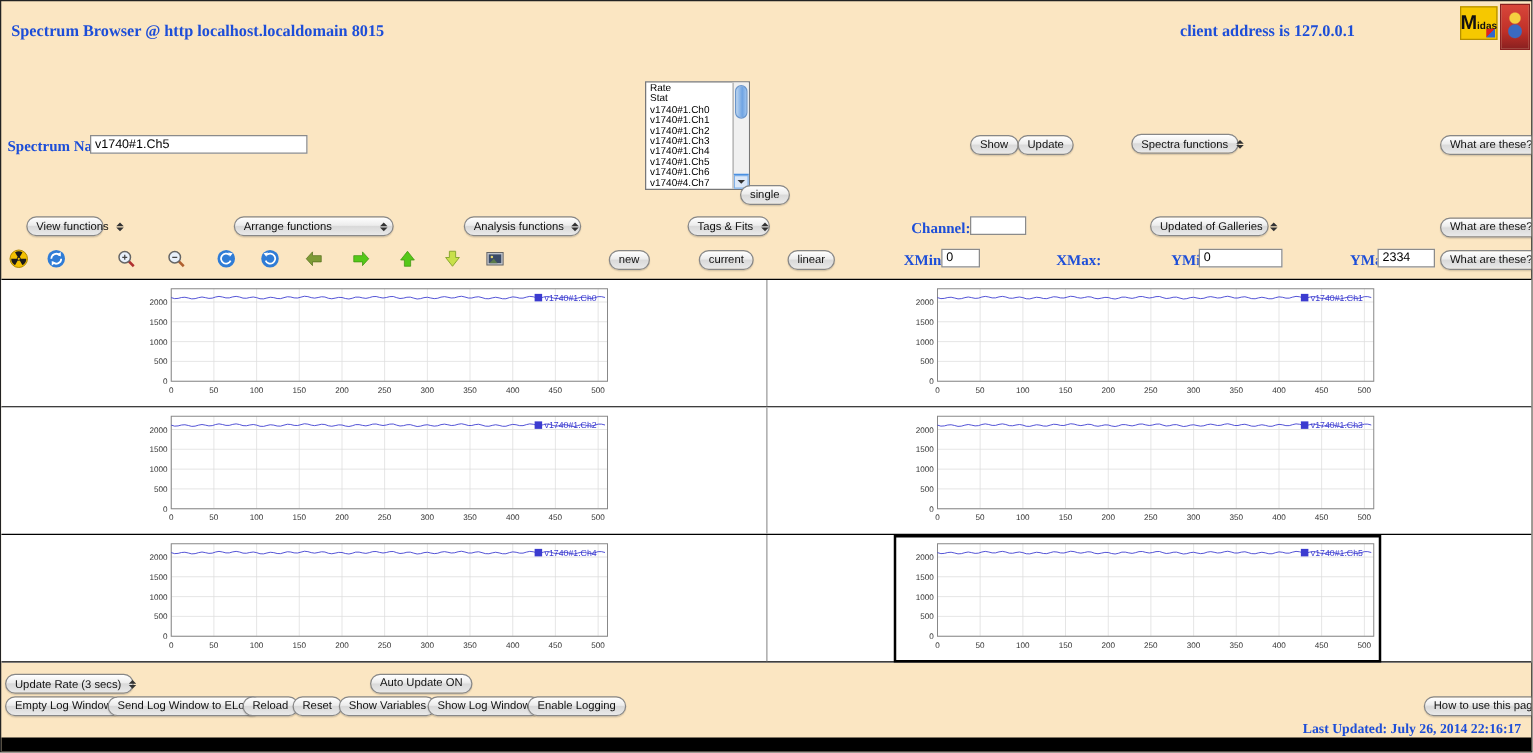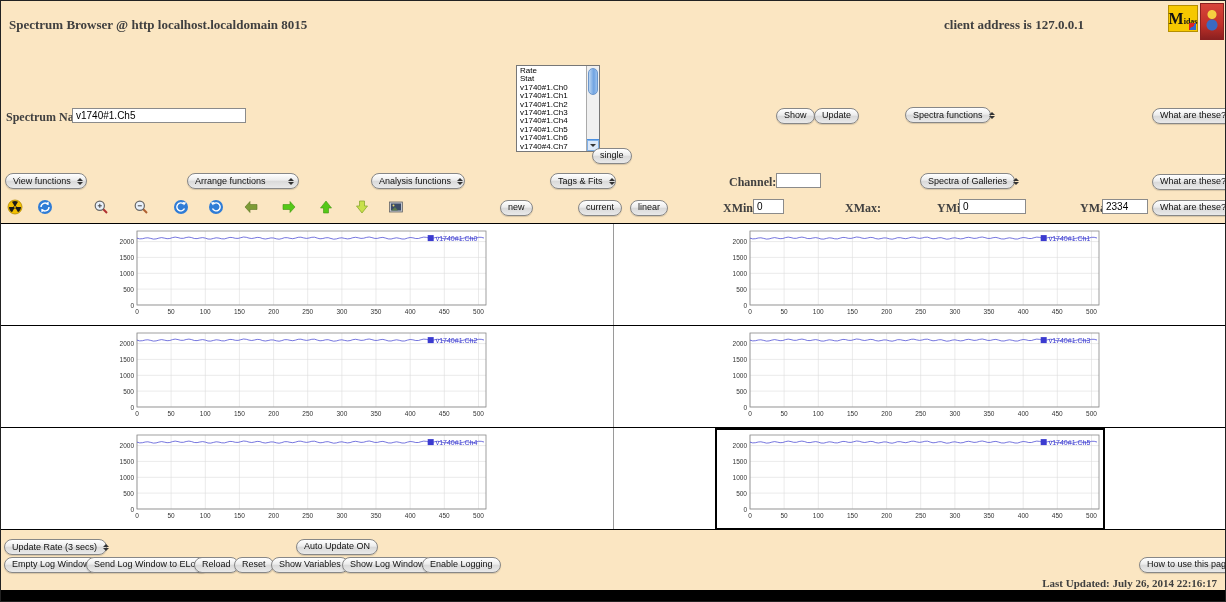--- a/index.html
+++ b/index.html
@@ -5,21 +5,21 @@
   * { margin:0; padding:0; box-sizing:border-box; }
   html,body { background:#9a9a9a; }
   .page {
     position:relative; width:1226px; height:602px;
     background:#fbe6c2; overflow:hidden;
     border:1px solid #222;
     font-family:"Liberation Sans", sans-serif;
     font-size:10px; color:#000;
   }
   .red {
-    position:absolute; color:#404040; font-weight:bold;
+    position:absolute; color:#1d4ed8; font-weight:bold;
     font-family:"Liberation Serif", serif; font-size:12px; white-space:nowrap;text-align:right;
   }
   .hdr-title { font-size:13px; }
   .btn {
     position:absolute; display:inline-block; white-space:nowrap;
     font-family:Liberation Sans, sans-serif; font-size:9px; color:#111;
     padding:2px 7px; border:1px solid #878787; border-radius:8px;
     background:linear-gradient(#ffffff,#ececec 45%,#d9d9d9 50%,#e9e9e9);
     box-shadow:0 1px 1px rgba(0,0,0,.15); line-height:1.1; cursor:default;
   }
@@ -35,21 +35,21 @@
   .t-dn { width:0;height:0;border-left:3px solid transparent;border-right:3px solid transparent;border-top:3.5px solid #333; }
   .txt {
     position:absolute; height:15px; border:1px solid #8b8b8b; background:#fff;
     font-family:"Liberation Sans", sans-serif; font-size:10px; padding:0 3px;
   }
   
   .logo-midas {
     position:absolute; left:1167px; top:4px; width:30px; height:27px;
     background:#f6c800; border:1px solid #b58f00; display:flex; align-items:center; justify-content:center;
   }
-  .logo-m { font-family:Liberation Serif, serif; font-weight:bold; font-size:8px; color:#111; }
+  .logo-m { font-family:Liberation Sans, sans-serif; font-weight:bold; font-size:8px; color:#111; }
   .logo-m::first-letter { font-size:16px; }
   .logo-midas-art { position:absolute; right:1px; bottom:1px; width:7px; height:7px;
     background:linear-gradient(135deg,#d22 0 50%,#36c 50% 100%); }
   .logo2 {
     position:absolute; left:1199px; top:2px; width:24px; height:37px;
     border:1px solid #8a2020;
     background:
       radial-gradient(circle at 50% 30%, #f5d040 0 4px, rgba(0,0,0,0) 5px),
       radial-gradient(circle at 50% 60%, #3a6ac0 0 5px, rgba(0,0,0,0) 6px),
       linear-gradient(180deg,#d8463a 0,#c03028 60%,#8a2020 100%);
@@ -127,28 +127,28 @@
 
   <div class="sel" style="left:904px;top:106px;width:86px">
     <span>Spectra functions</span>
     <span class="sel-arrows">
         <i class="t-up"></i>
         <i class="t-dn"></i>
       </span>
   </div>
   <button class="btn" style="left:1151px;top:107px">What are these?</button>
 
-  <div class="sel" style="left:4px;top:172px;width:82px">
+  <div class="sel" style="left:20px;top:172px;width:62px">
     <span>View functions</span>
     <span class="sel-arrows">
         <i class="t-up"></i>
         <i class="t-dn"></i>
       </span>
   </div>
-  <div class="sel" style="left:186px;top:172px;width:112px">
+  <div class="sel" style="left:186px;top:172px;width:128px">
     <span>Arrange functions</span>
     <span class="sel-arrows">
         <i class="t-up"></i>
         <i class="t-dn"></i>
       </span>
   </div>
   <div class="sel" style="left:370px;top:172px;width:94px">
     <span>Analysis functions</span>
     <span class="sel-arrows">
         <i class="t-up"></i>
@@ -158,21 +158,21 @@
   <div class="sel" style="left:549px;top:172px;width:66px">
     <span>Tags &amp; Fits</span>
     <span class="sel-arrows">
         <i class="t-up"></i>
         <i class="t-dn"></i>
       </span>
   </div>
   <div class="red" style="left:728px;top:174px">Channel:</div>
   <input class="txt" style="left: 775px; top: 172px; width: 45px;" value="">
   <div class="sel" style="left:919px;top:172px;width:95px">
-    <span>Spectra of Galleries</span>
+    <span>Updated of Galleries</span>
     <span class="sel-arrows">
         <i class="t-up"></i>
         <i class="t-dn"></i>
       </span>
   </div>
   <button class="btn" style="left:1151px;top:173px">What are these?</button>
 
   <div class="tb-icons">
       <span class="tb-icon icon-radiation">
         <svg viewBox="0 0 16 16" xmlns="http://www.w3.org/2000/svg">
@@ -248,22 +248,22 @@
       </span>
       <span class="tb-icon icon-gallery">
         <svg viewBox="0 0 16 16" xmlns="http://www.w3.org/2000/svg">
           <rect x="1.5" y="3" width="13" height="10" fill="#c0c4cc" stroke="#666" stroke-width="0.8"></rect>
           <rect x="3" y="4.5" width="10" height="7" fill="#3a4a66"></rect>
           <circle cx="5.5" cy="6.5" r="1" fill="#e8d870"></circle>
           <path d="M3.5 11.5 L7 8 L10 11.5 Z" fill="#5a7a4a"></path>
         </svg>
       </span>
     </div>
-  <button class="btn" style="left:499px;top:199px">new</button>
-  <button class="btn" style="left:577px;top:199px">current</button>
+  <button class="btn" style="left:486px;top:199px">new</button>
+  <button class="btn" style="left:558px;top:199px">current</button>
   <button class="btn" style="left:629px;top:199px">linear</button>
   <div class="red" style="left:722px;top:200px">XMin:</div>
   <input class="txt" style="left: 752px; top: 198px; width: 31px;" value="0">
   <div class="red" style="left:844px;top:200px">XMax:</div>
   <input class="txt" style="left: 868px; top: 198px; width: 38px; margin-top: 34px;" value="511">
   <div class="red" style="left:936px;top:200px">YMin:</div>
   <input class="txt" style="left: 958px; top: 198px; width: 67px;" value="0">
   <div class="red" style="left:1079px;top:200px">YMax:</div>
   <input class="txt" style="left: 1101px; top: 198px; width: 46px;" value="2334">
   <button class="btn" style="left:1151px;top:199px">What are these?</button>

